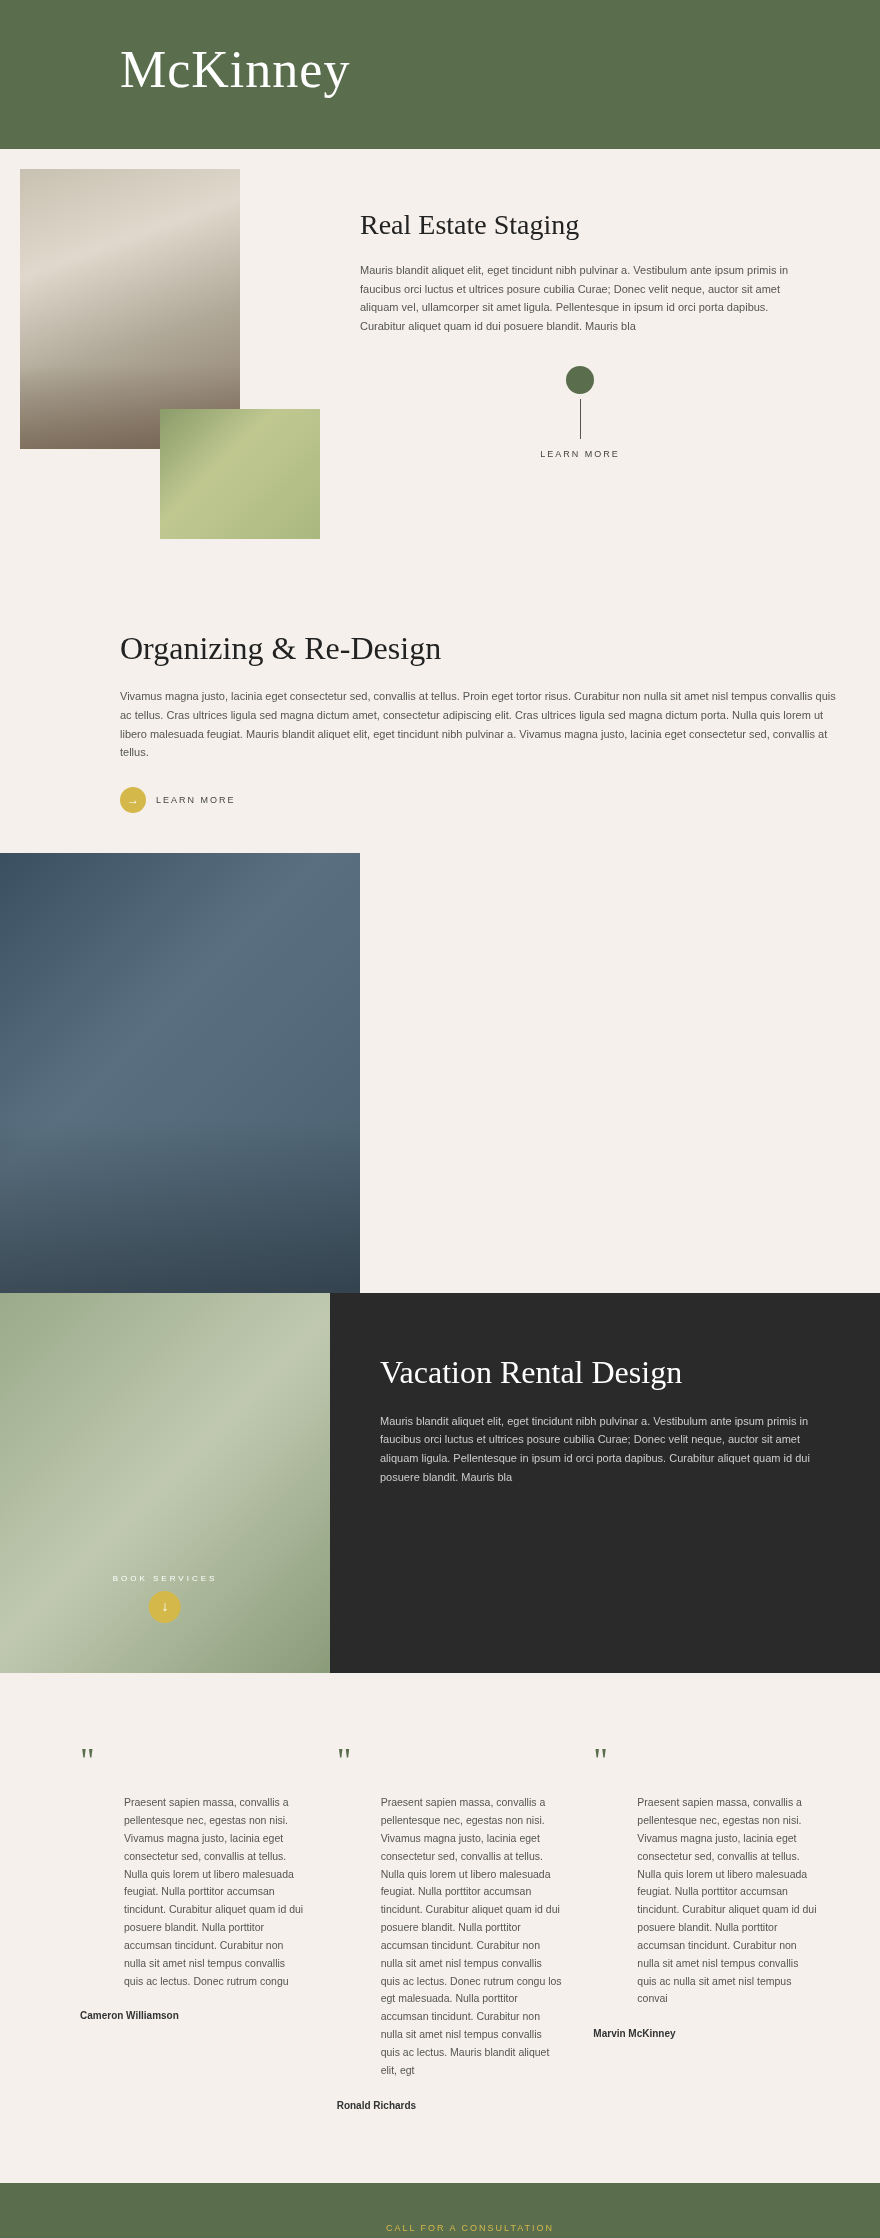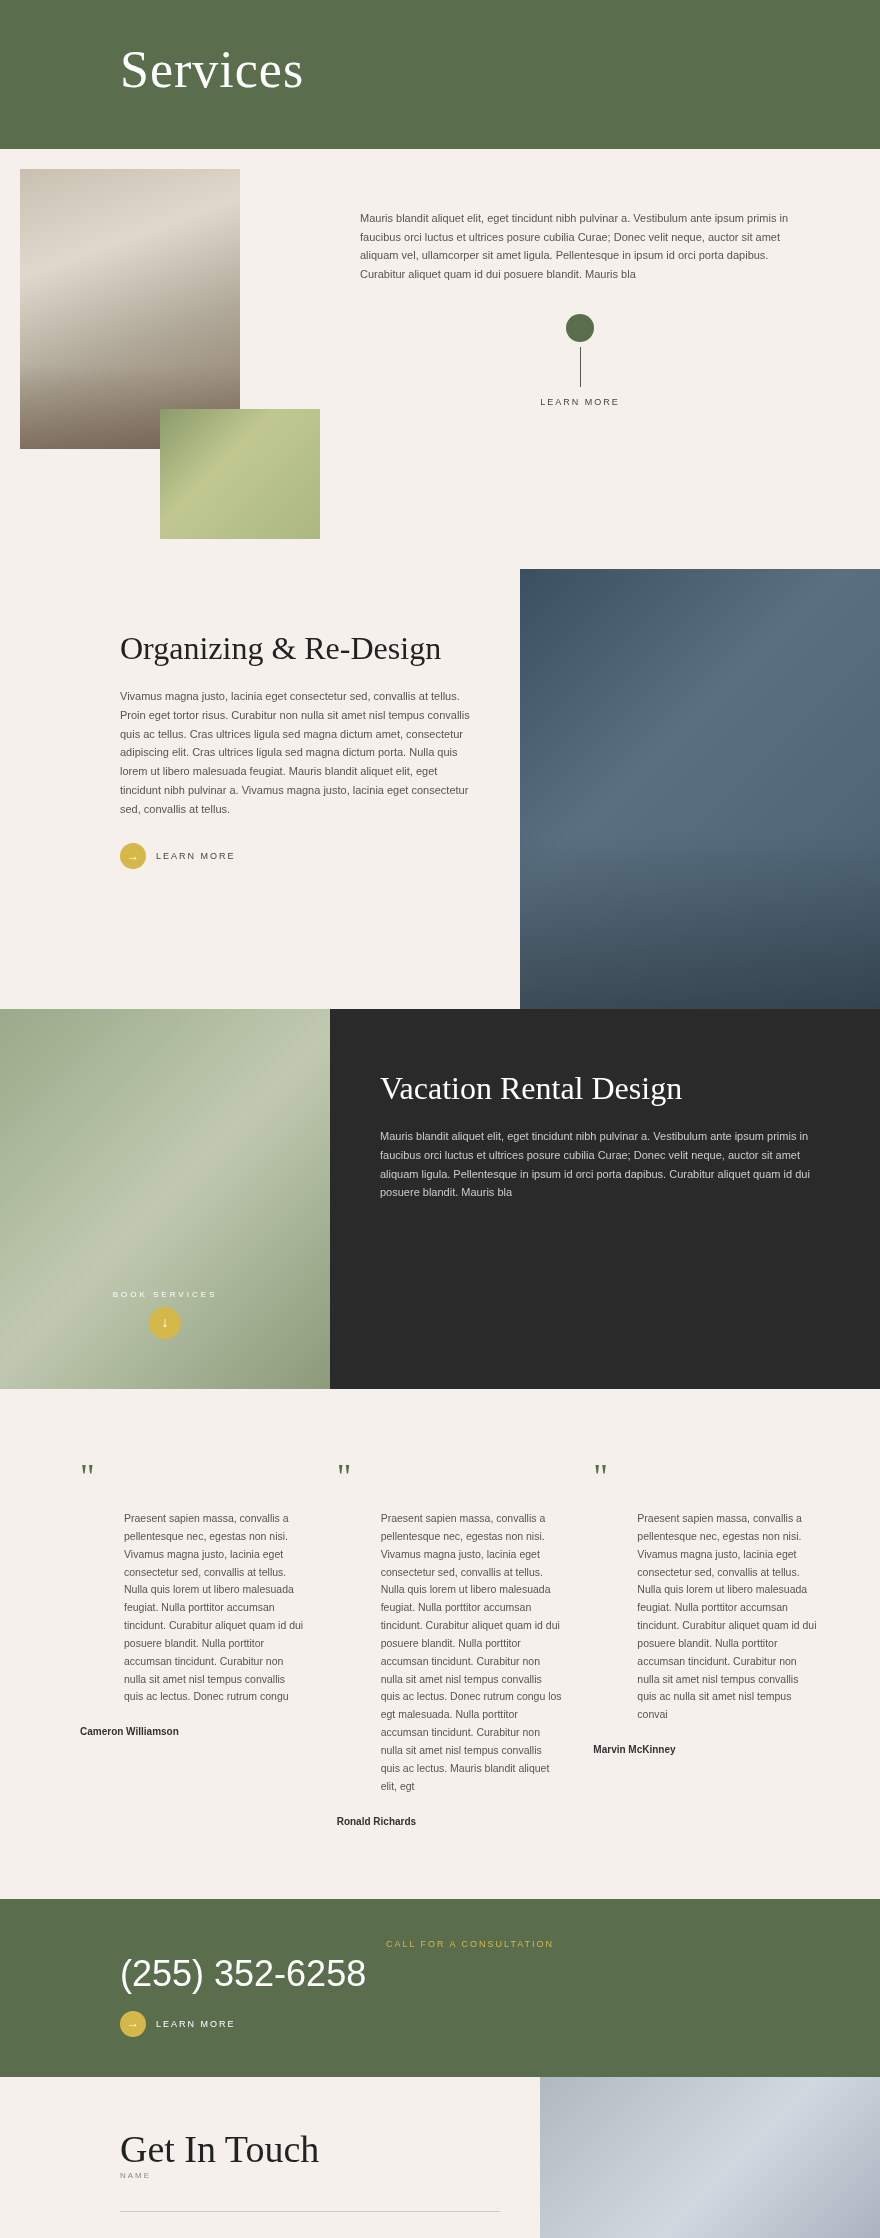--- a/index.html
+++ b/index.html
@@ -95,20 +95,21 @@
       margin-top: 5px;
     }
 
     
     .section-2 {
       background: #f5f0eb;
       display: flex;
       align-items: flex-start;
       min-height: 440px;
       padding: 0;
+      flex-direction: column;
     }
     .section-2 .content-col {
       flex: 1;
       padding: 60px 40px 40px 120px;
     }
     .section-2 .content-col h2 {
       font-size: 32px;
       font-weight: 400;
       margin-bottom: 20px;
       color: #222;
@@ -385,33 +386,34 @@
       position: absolute;
       bottom: 0; left: 0; right: 0;
       height: 30%;
       background: linear-gradient(180deg, transparent, rgba(80,60,40,0.4));
     }
   </style>
 </head>
 <body>
 
 <section class="hero">
-  <h1>Services</h1>
+  <h1>McKinney</h1>
 </section>
 
 <section class="section-1">
   <div class="images-col">
     <div class="img-main">
       <div class="room-living"></div>
     </div>
     <div class="img-secondary">
       <div class="room-plants"></div>
     </div>
   </div>
   <div class="content-col">
+    <h2>Real Estate Staging</h2>
     <p>Mauris blandit aliquet elit, eget tincidunt nibh pulvinar a. Vestibulum ante ipsum primis in faucibus orci luctus et ultrices posure cubilia Curae; Donec velit neque, auctor sit amet aliquam vel, ullamcorper sit amet ligula. Pellentesque in ipsum id orci porta dapibus. Curabitur aliquet quam id dui posuere blandit. Mauris bla</p>
     <div class="learn-more-vertical">
       <div class="dot-circle"></div>
       <div class="line-v"></div>
       <span class="label">LEARN MORE</span>
     </div>
   </div>
 </section>
 
 <section class="section-2">

